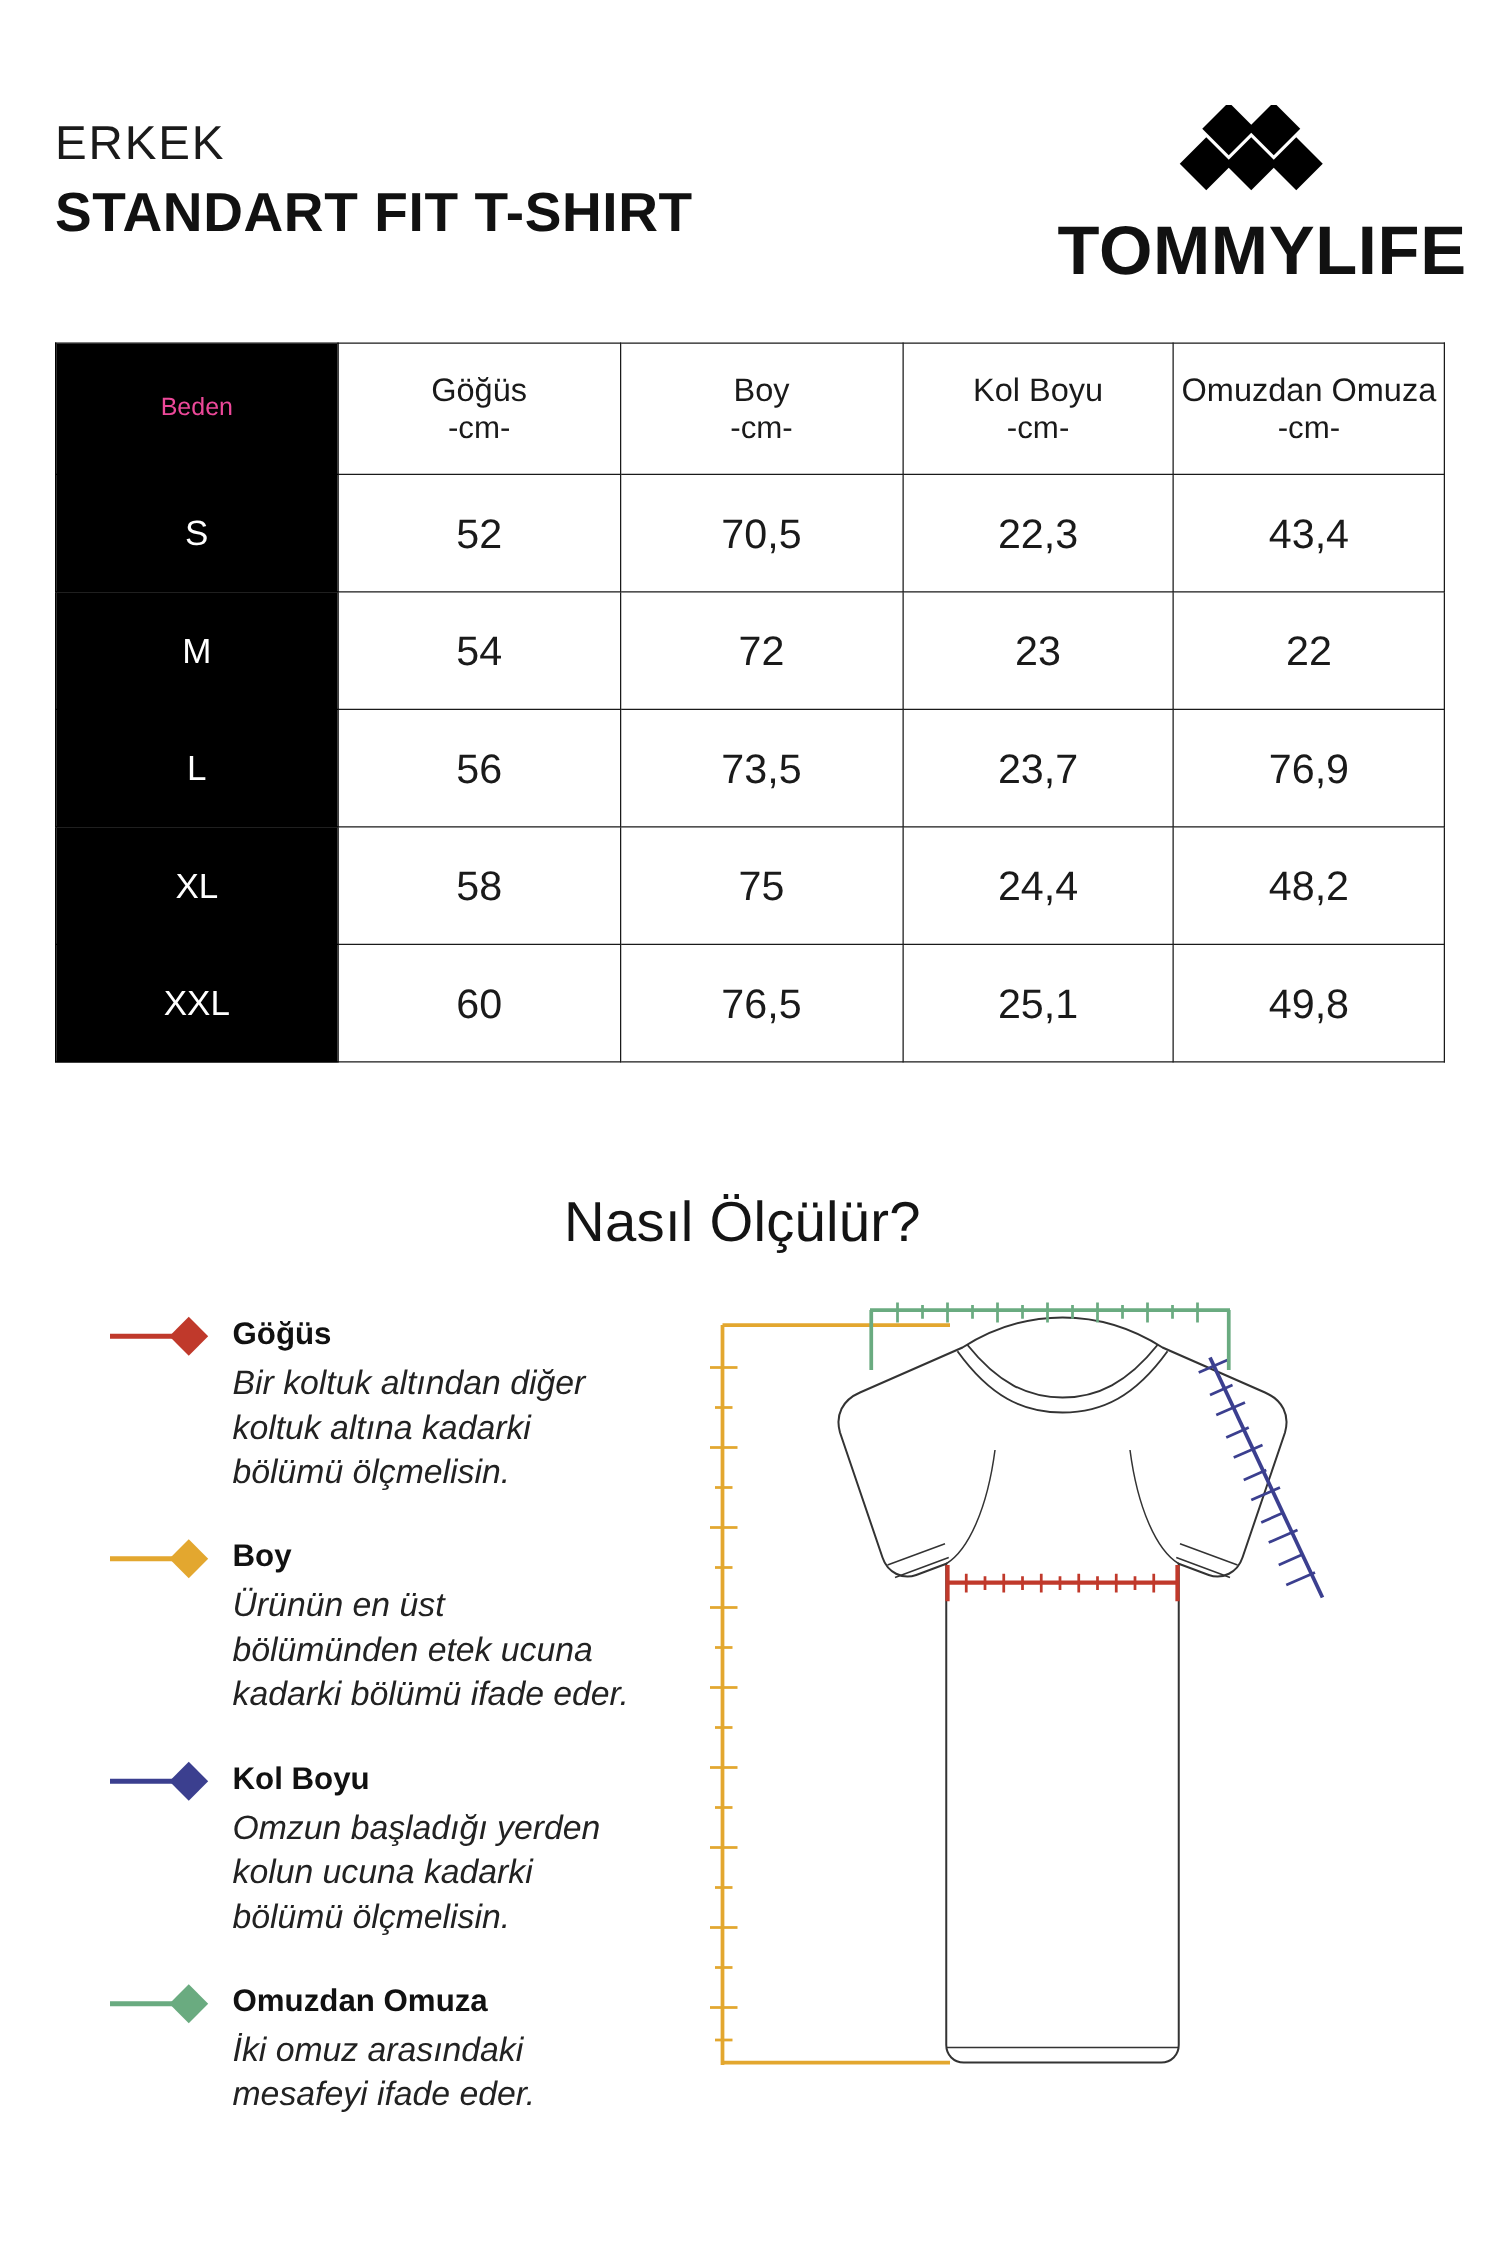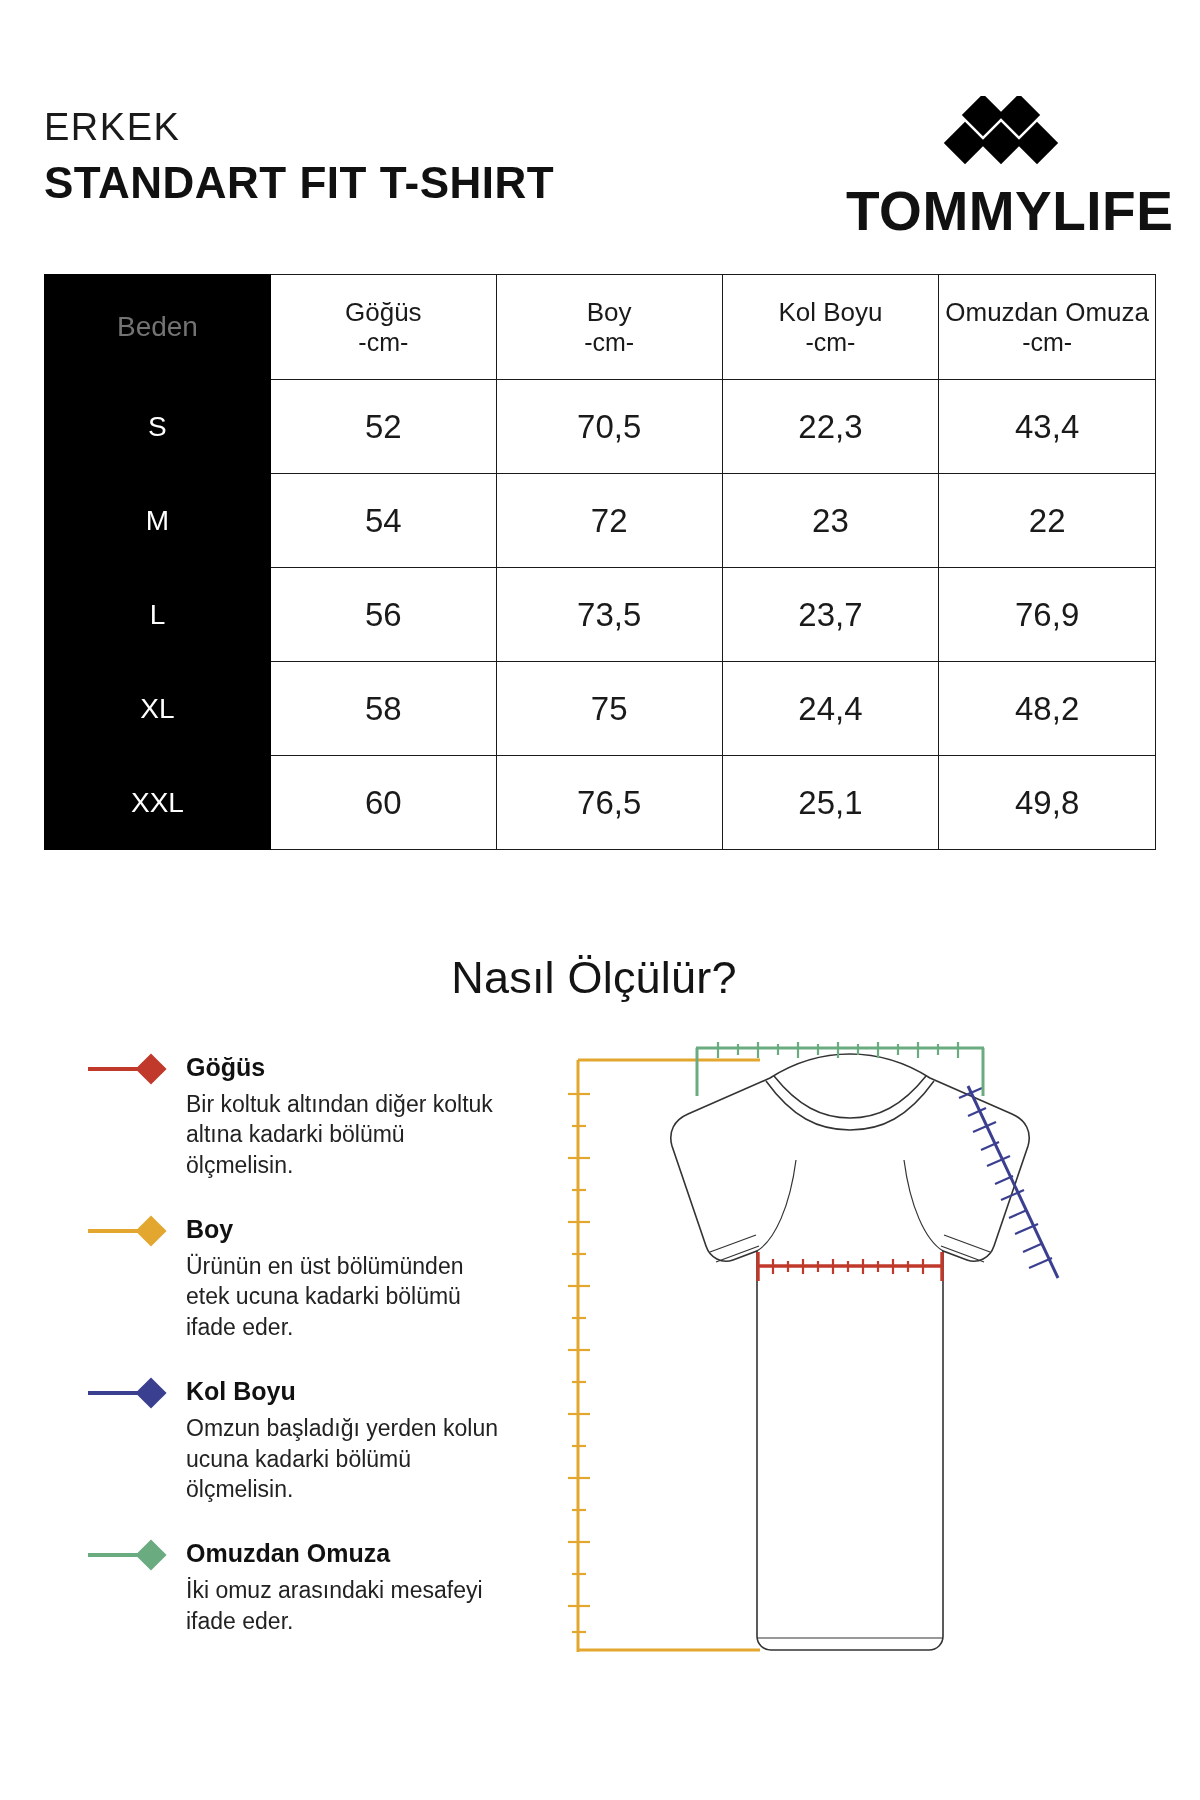--- a/index.html
+++ b/index.html
@@ -20,21 +20,21 @@
     height: 1800px;
     box-sizing: border-box;
     padding: 0;
     overflow: hidden;
   }
 
   
   .header {
     position: absolute;
     left: 44px;
-    top: 108px;
+    top: 96px;
     right: 44px;
     height: 160px;
   }
   .title-block {
     position: absolute;
     left: 0;
     top: 0;
   }
   .title-kicker {
     font-size: 38px;
@@ -91,23 +91,23 @@
     height: 93px;
   }
   .size-table thead th {
     height: 104px;
     font-size: 26px;
     line-height: 1.16;
     font-weight: 400;
   }
   .size-table .hdr-dark {
     background: #000000;
-    color: #737373;
+    color: #ec4899;
     border-color: #000000;
-    font-size: 28px;
+    font-size: 20px;
   }
   .size-table tbody td.beden-cell {
     background: #000000;
     color: #ffffff;
     border-color: #000000;
     border-left: 1.5px solid #000;
     font-size: 28px;
   }
   .size-table col.c-beden { width: 196px; }
   .size-table col.c-gogus { width: 196px; }
@@ -167,24 +167,25 @@
     transform: rotate(45deg);
   }
   .legend-head {
     font-size: 25px;
     font-weight: 700;
     color: #111111;
     line-height: 1.2;
     margin-bottom: 7px;
   }
   .legend-desc {
-    font-size: 23px;
+    font-size: 27px;
     font-weight: 400;
     color: #222222;
     line-height: 1.32;
+    font-style: italic;
   }
 
   .diagram {
     position: absolute;
     left: 560px;
     top: 1040px;
     width: 580px;
     height: 660px;
   }
   .diagram svg { display: block; }

